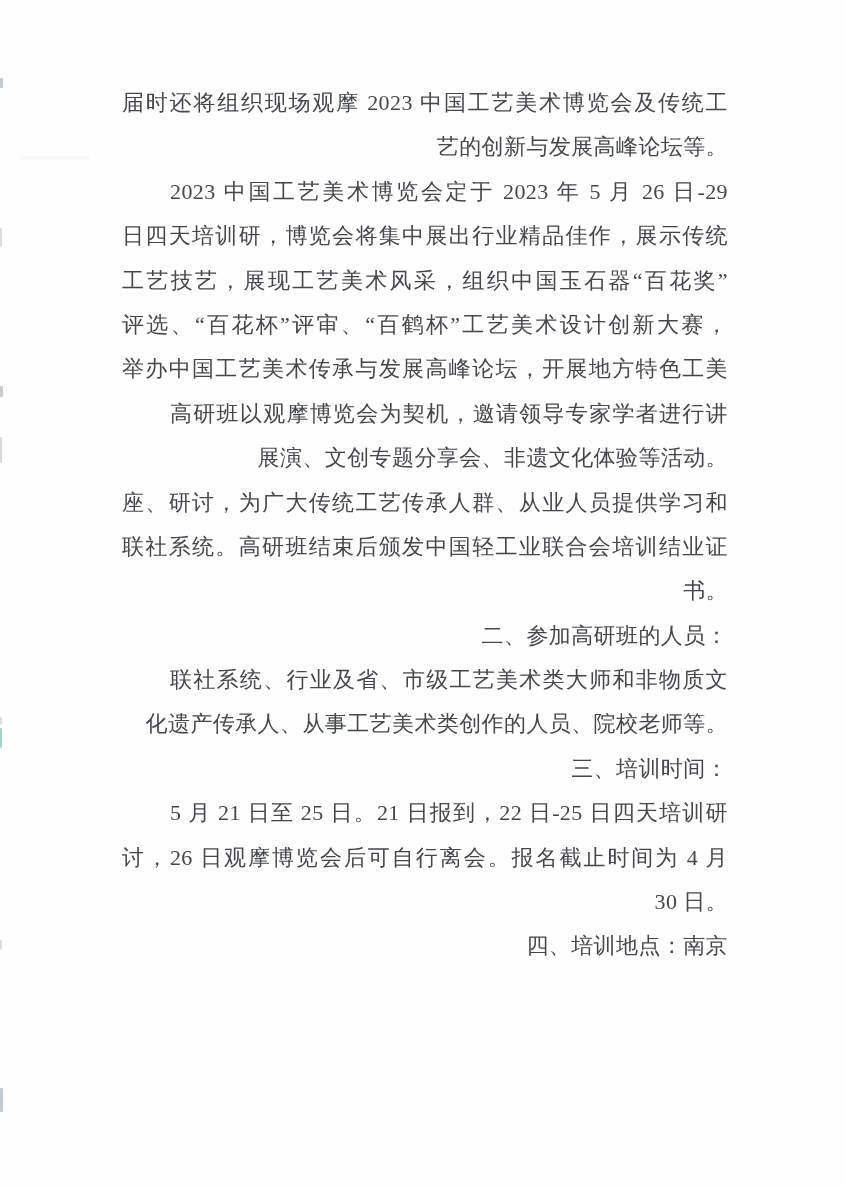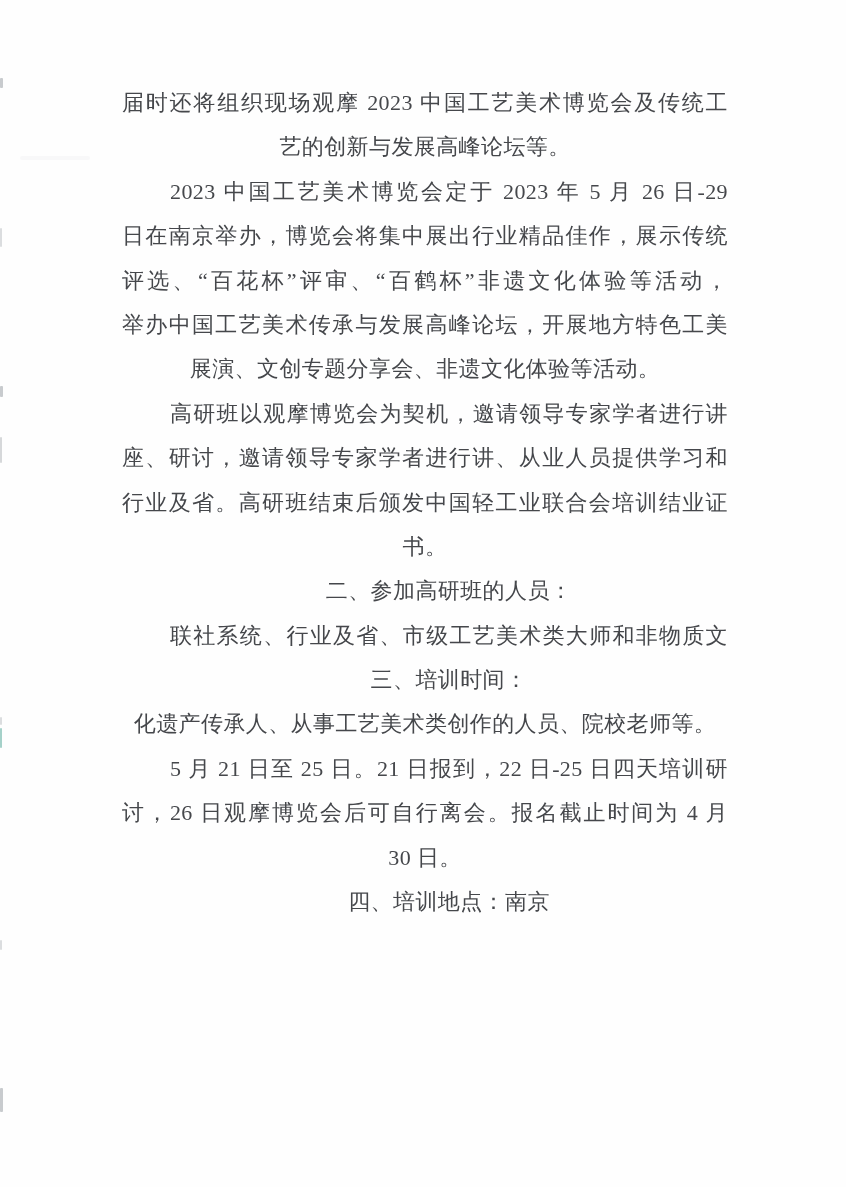--- a/index.html
+++ b/index.html
@@ -20,21 +20,21 @@
   .textblock {
     position: absolute;
     left: 122px;
     top: 81px;
     width: 606px;
   }
   .line {
     font-size: 22px;
     height: 44.4px;
     line-height: 44.4px;
-    text-align: center;
+    text-align: right;
     overflow: hidden;
     letter-spacing: 0.4px;
   }
   .j {
     text-align: justify;
     text-align-last: justify;
   }
   .ind {
     padding-left: 48px;
   }
@@ -73,31 +73,32 @@
     <i style="top:717px;height:8px;width:2px;opacity:0.35;"></i>
     <i class="teal" style="top:728px;height:20px;width:2px;"></i>
     <i style="top:940px;height:10px;width:2px;opacity:0.35;"></i>
     <i style="top:1088px;height:24px;"></i>
   </div>
 
   <div class="textblock">
     <div class="line j">届时还将组织现场观摩 2023 中国工艺美术博览会及传统工</div>
     <div class="line">艺的创新与发展高峰论坛等。</div>
     <div class="line j ind">2023 中国工艺美术博览会定于 2023 年 5 月 26 日-29</div>
-    <div class="line j">日在南京举办，博览会将集中展出行业精品佳作，展示传统</div>
-    <div class="line j">评选、“百花杯”评审、“百鹤杯”非遗文化体验等活动，</div>
+    <div class="line j">日四天培训研，博览会将集中展出行业精品佳作，展示传统</div>
+    <div class="line j">工艺技艺，展现工艺美术风采，组织中国玉石器“百花奖”</div>
+    <div class="line j">评选、“百花杯”评审、“百鹤杯”工艺美术设计创新大赛，</div>
     <div class="line j">举办中国工艺美术传承与发展高峰论坛，开展地方特色工美</div>
+    <div class="line j ind">高研班以观摩博览会为契机，邀请领导专家学者进行讲</div>
     <div class="line">展演、文创专题分享会、非遗文化体验等活动。</div>
-    <div class="line j ind">高研班以观摩博览会为契机，邀请领导专家学者进行讲</div>
-    <div class="line j">座、研讨，邀请领导专家学者进行讲、从业人员提供学习和</div>
-    <div class="line j">行业及省。高研班结束后颁发中国轻工业联合会培训结业证</div>
+    <div class="line j">座、研讨，为广大传统工艺传承人群、从业人员提供学习和</div>
+    <div class="line j">联社系统。高研班结束后颁发中国轻工业联合会培训结业证</div>
     <div class="line">书。</div>
     <div class="line ind">二、参加高研班的人员：</div>
     <div class="line j ind">联社系统、行业及省、市级工艺美术类大师和非物质文</div>
+    <div class="line">化遗产传承人、从事工艺美术类创作的人员、院校老师等。</div>
     <div class="line ind">三、培训时间：</div>
-    <div class="line">化遗产传承人、从事工艺美术类创作的人员、院校老师等。</div>
     <div class="line j ind">5 月 21 日至 25 日。21 日报到，22 日-25 日四天培训研</div>
     <div class="line j">讨，26 日观摩博览会后可自行离会。报名截止时间为 4 月</div>
     <div class="line">30 日。</div>
     <div class="line ind">四、培训地点：南京</div>
   </div>
 
 </div>
 
 </body></html>

